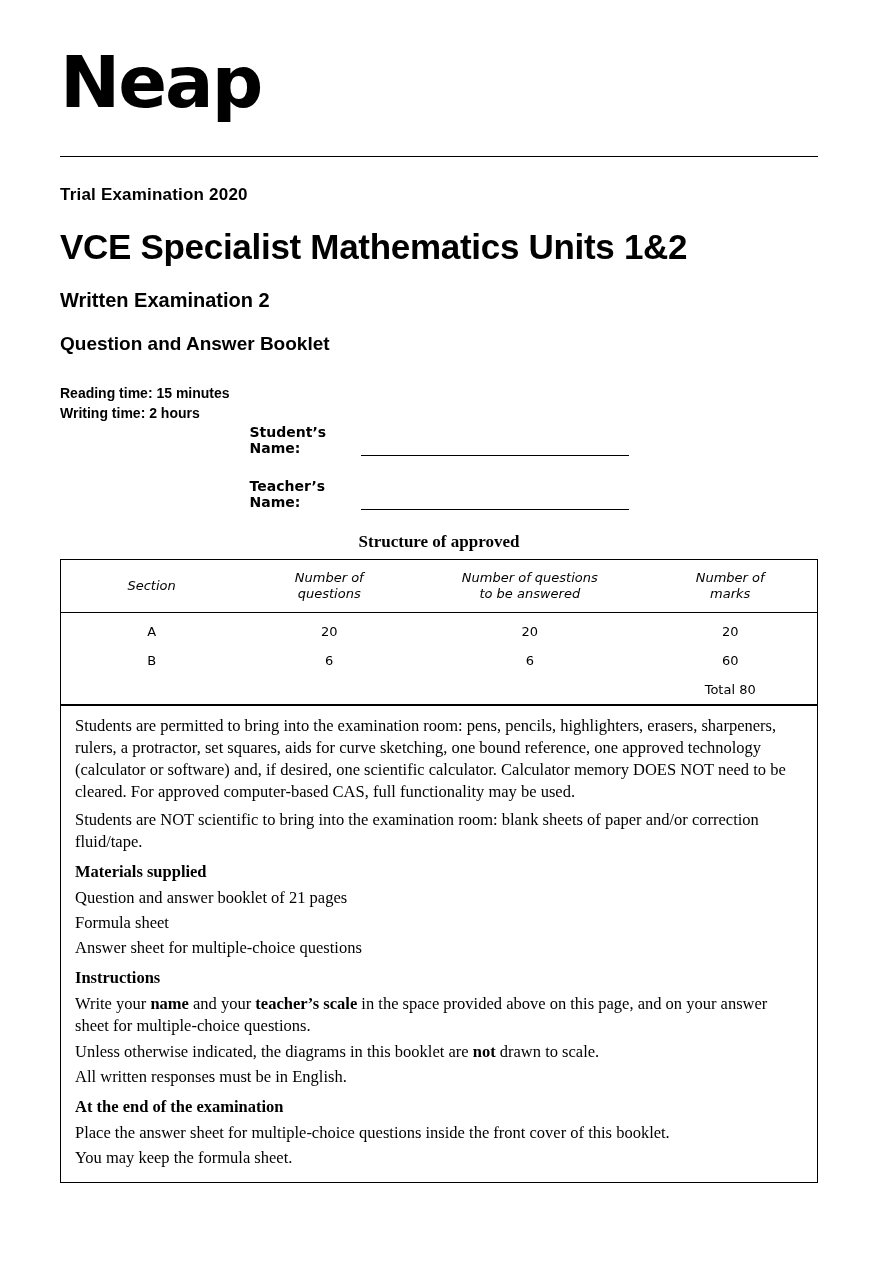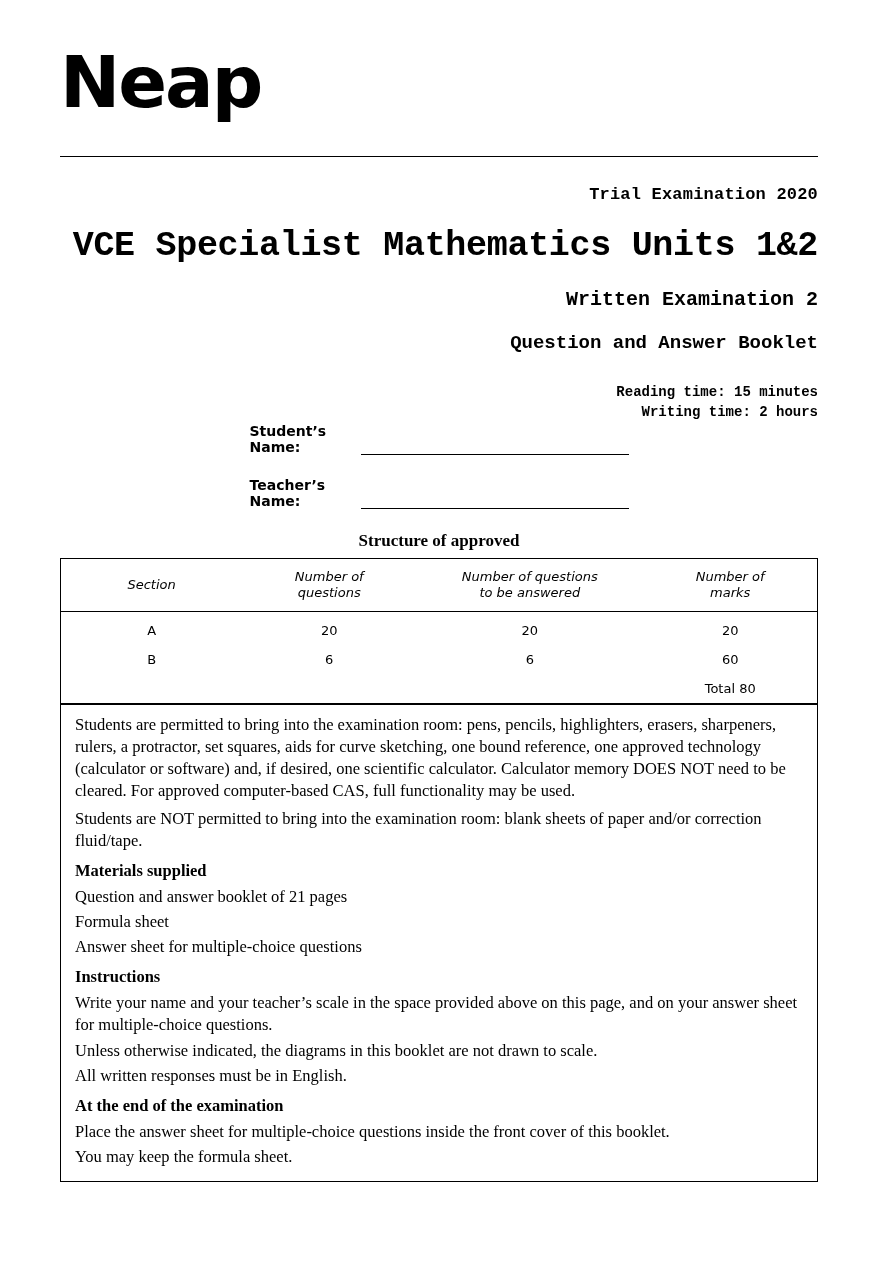--- a/index.html
+++ b/index.html
@@ -34,22 +34,22 @@
     letter-spacing: -2px;
     line-height: 1;
     color: #000;
   }
   .rule {
     border-top: 1px solid #000;
     margin-top: 14px;
   }
   
   .title-block {
-    text-align: right;
-    font-family: Liberation Mono, monospace;
+    text-align: left;
+    font-family: Liberation Sans, sans-serif;
   }
   .trial-line {
     font-weight: bold;
     font-size: 17px;
     margin-top: 28px;
     letter-spacing: 0.2px;
   }
   .main-title {
     font-weight: bold;
     font-size: 35px;
@@ -145,21 +145,21 @@
     margin: 0 0 5px 0;
   }
   .info-box p.sub {
     font-weight: bold;
     margin-top: 8px;
     margin-bottom: 4px;
   }
   .info-box p.tight {
     margin-bottom: 3px;
   }
-  b { font-weight: normal; }
+  b { font-weight: bold; }
 </style>
 </head>
 <body>
 
 <div class="page">
 
   <div class="logo-wrap">
     <div class="logo">Neap</div>
   </div>
   <div class="rule"></div>
@@ -214,21 +214,21 @@
         <td></td>
         <td></td>
         <td></td>
         <td class="total">Total 80</td>
       </tr>
     </tbody>
   </table>
 
   <div class="info-box">
     <p>Students are permitted to bring into the examination room: pens, pencils, highlighters, erasers, sharpeners, rulers, a protractor, set squares, aids for curve sketching, one bound reference, one approved technology (calculator or software) and, if desired, one scientific calculator. Calculator memory DOES NOT need to be cleared. For approved computer-based CAS, full functionality may be used.</p>
-    <p>Students are NOT permitted to bring into the examination room: blank sheets of paper and/or correction fluid/tape.</p>
+    <p>Students are NOT scientific to bring into the examination room: blank sheets of paper and/or correction fluid/tape.</p>
     <p class="sub">Materials supplied</p>
     <p class="tight">Question and answer booklet of 21 pages</p>
     <p class="tight">Formula sheet</p>
     <p class="tight">Answer sheet for multiple-choice questions</p>
     <p class="sub">Instructions</p>
     <p class="tight">Write your <b>name</b> and your <b>teacher’s scale</b> in the space provided above on this page, and on your answer sheet for multiple-choice questions.</p>
     <p class="tight">Unless otherwise indicated, the diagrams in this booklet are <b>not</b> drawn to scale.</p>
     <p class="tight">All written responses must be in English.</p>
     <p class="sub">At the end of the examination</p>
     <p class="tight">Place the answer sheet for multiple-choice questions inside the front cover of this booklet.</p>

